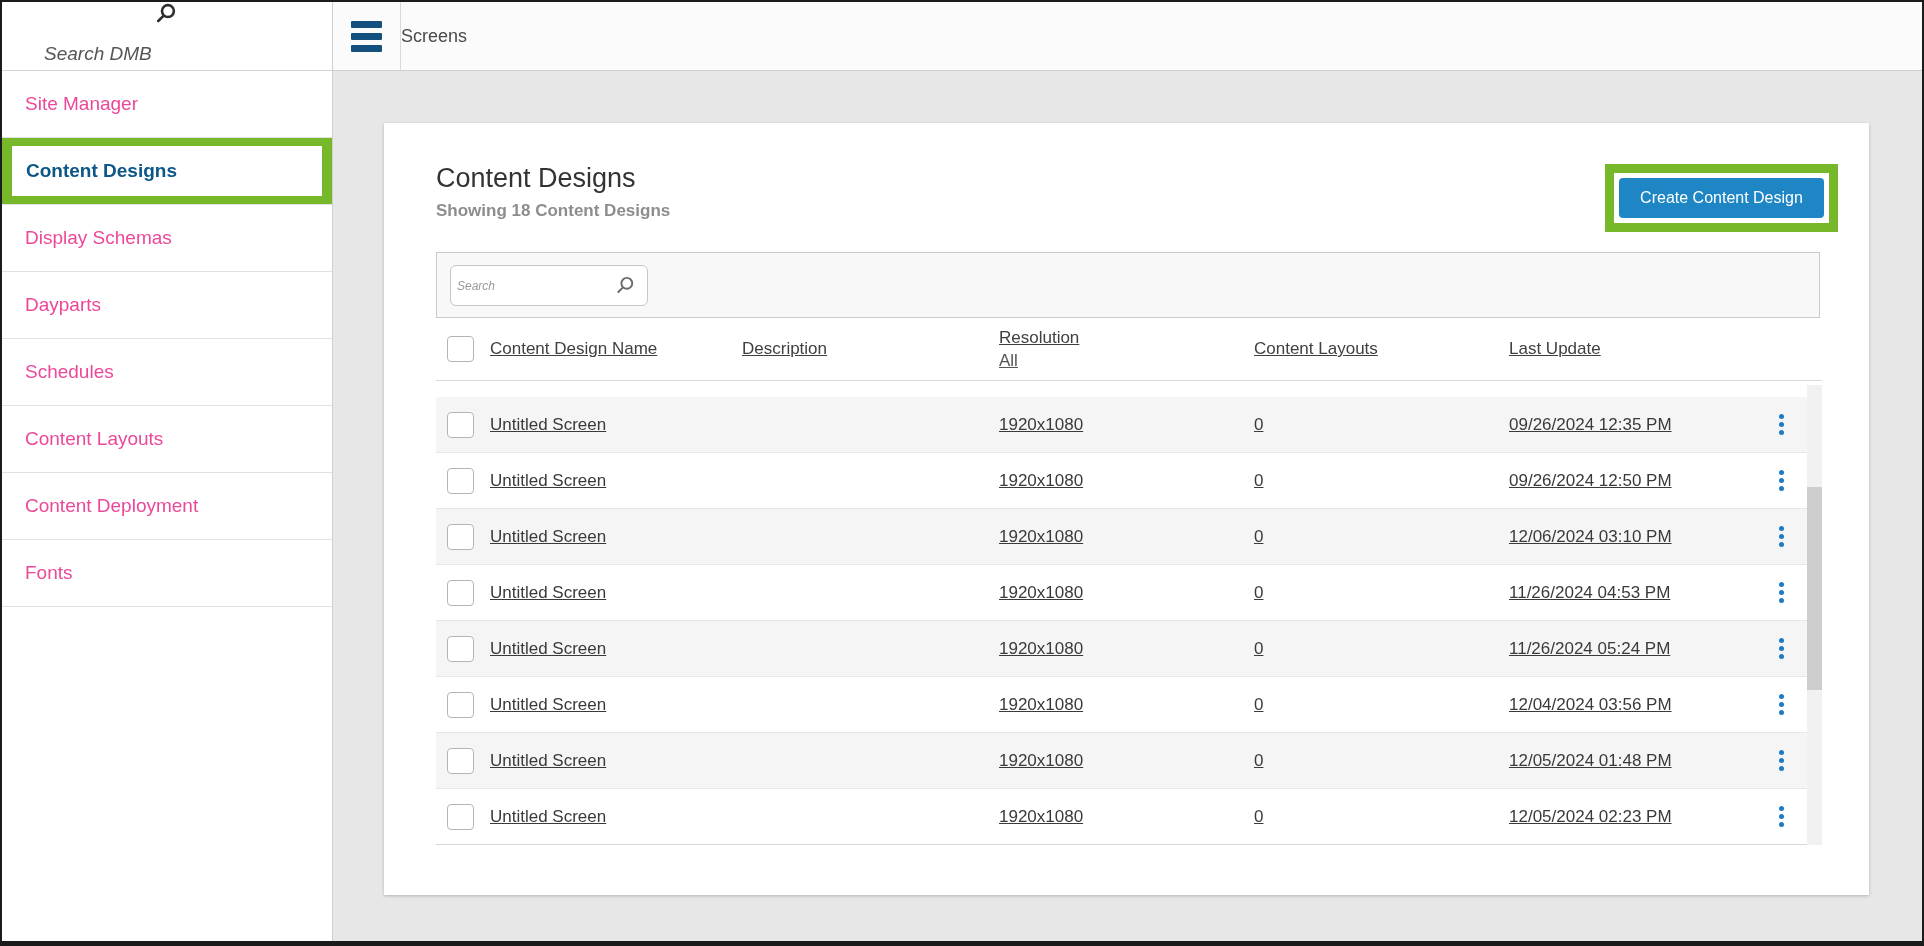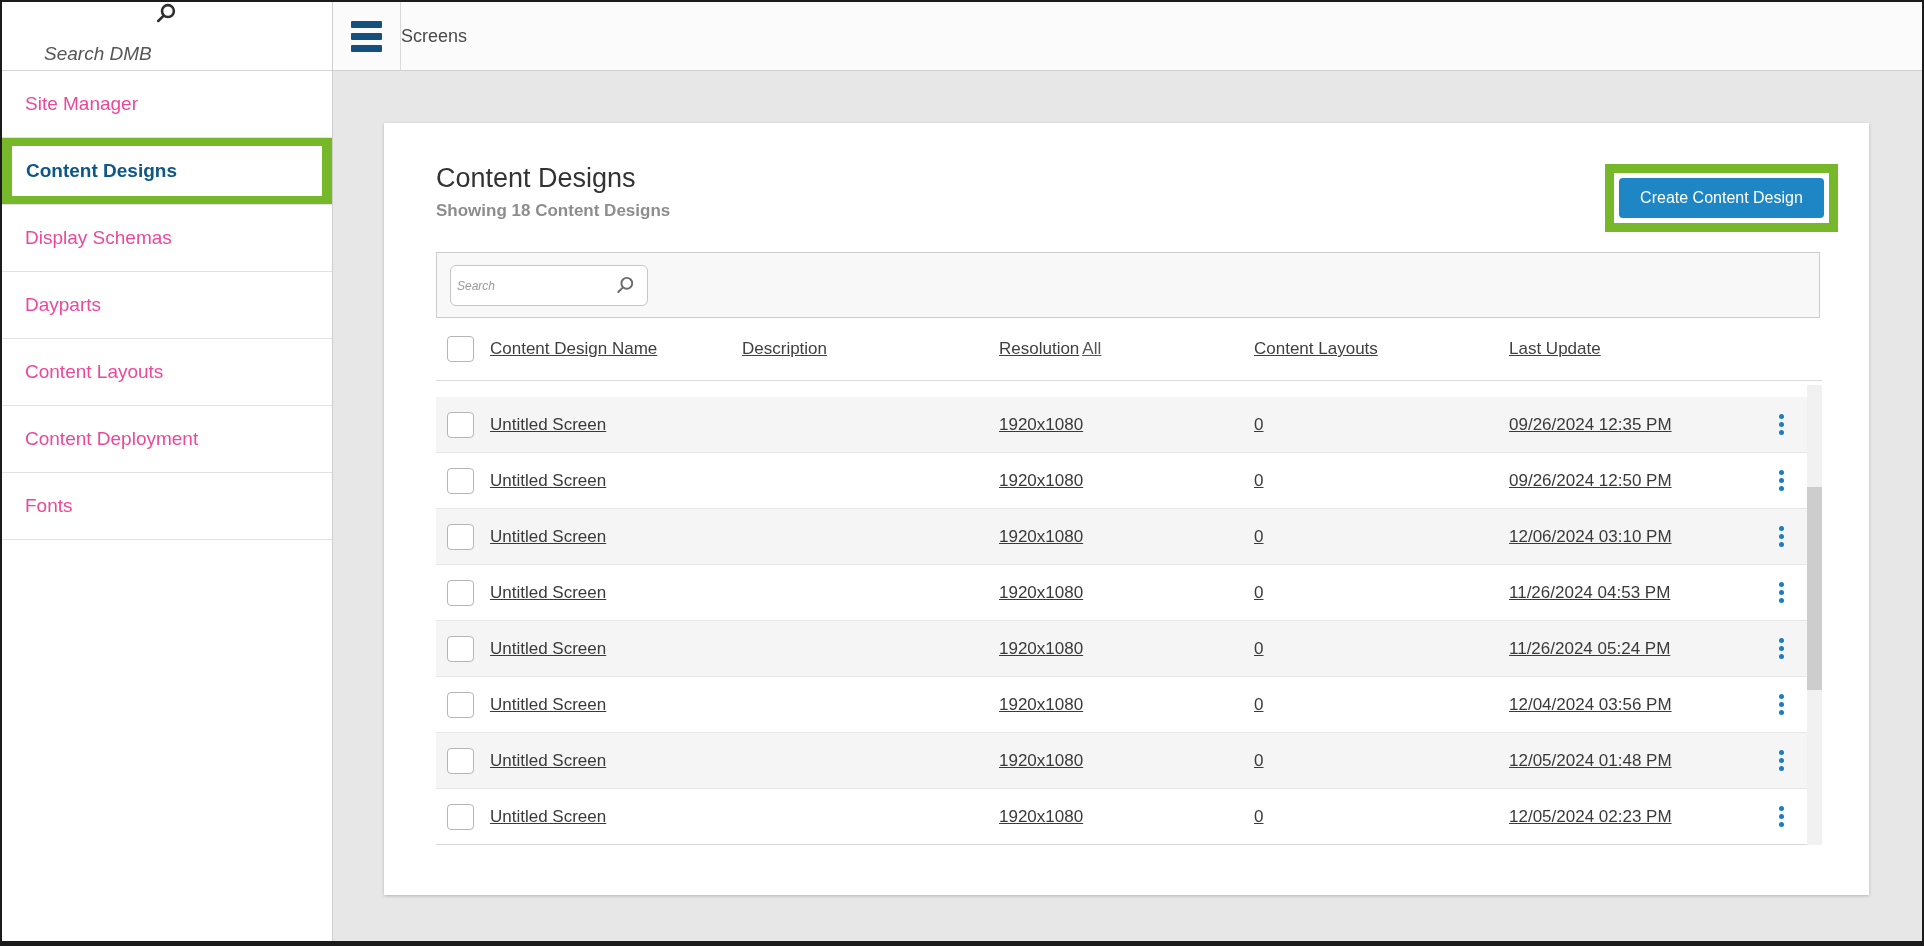--- a/index.html
+++ b/index.html
@@ -94,21 +94,21 @@
     grid-template-columns:54px 252px 257px 255px 255px 247px 51px;
     height:56px;border-bottom:1px solid #e7e7e7;background:#fff;
     font-size:17px;color:#3a3a3a;cursor:pointer;
   }
   .trow.alt{background:#f5f5f5;}
   .c-check{padding-left:11px;}
   .checkbox{
     display:block;width:27px;height:26px;background:#fff;
     border:1px solid #b5b5b5;border-radius:4px;cursor:pointer;
   }
-  .c-res{display:flex;flex-direction:row;gap:3px;}
+  .c-res{display:flex;flex-direction:column;gap:3px;}
   .all-link{color:#555;text-decoration:underline;cursor:pointer;width:max-content;}
   .c-menu{display:flex;justify-content:center;}
   .kebab{display:inline-flex;flex-direction:column;gap:3px;align-items:center;cursor:pointer;padding:4px;}
   .kebab i{width:5px;height:5px;border-radius:50%;background:var(--kebab-blue);}
   .table-bottom{position:absolute;left:52px;top:721px;width:1386px;height:1px;background:#d7d7d7;}
   .vscroll{position:absolute;left:1423px;top:262px;width:15px;height:460px;background:#f1f1f1;cursor:pointer;}
   .vthumb{position:absolute;left:0;top:102px;width:15px;height:203px;background:#cdcdcd;cursor:grab;}
 </style>
 </head>
 <body>
@@ -141,20 +141,25 @@
       <span class="nav-label">Display Schemas</span>
     </span>
   </div>
 
   <div class="nav-item">
     <span class="nav-inner">
       <span class="nav-label">Dayparts</span>
     </span>
   </div>
 
+  <div class="nav-item">
+    <span class="nav-inner">
+      <span class="nav-label">Schedules</span>
+    </span>
+  </div>
 
   <div class="nav-item">
     <span class="nav-inner">
       <span class="nav-label">Content Layouts</span>
     </span>
   </div>
 
   <div class="nav-item">
     <span class="nav-inner">
       <span class="nav-label">Content Deployment</span>

